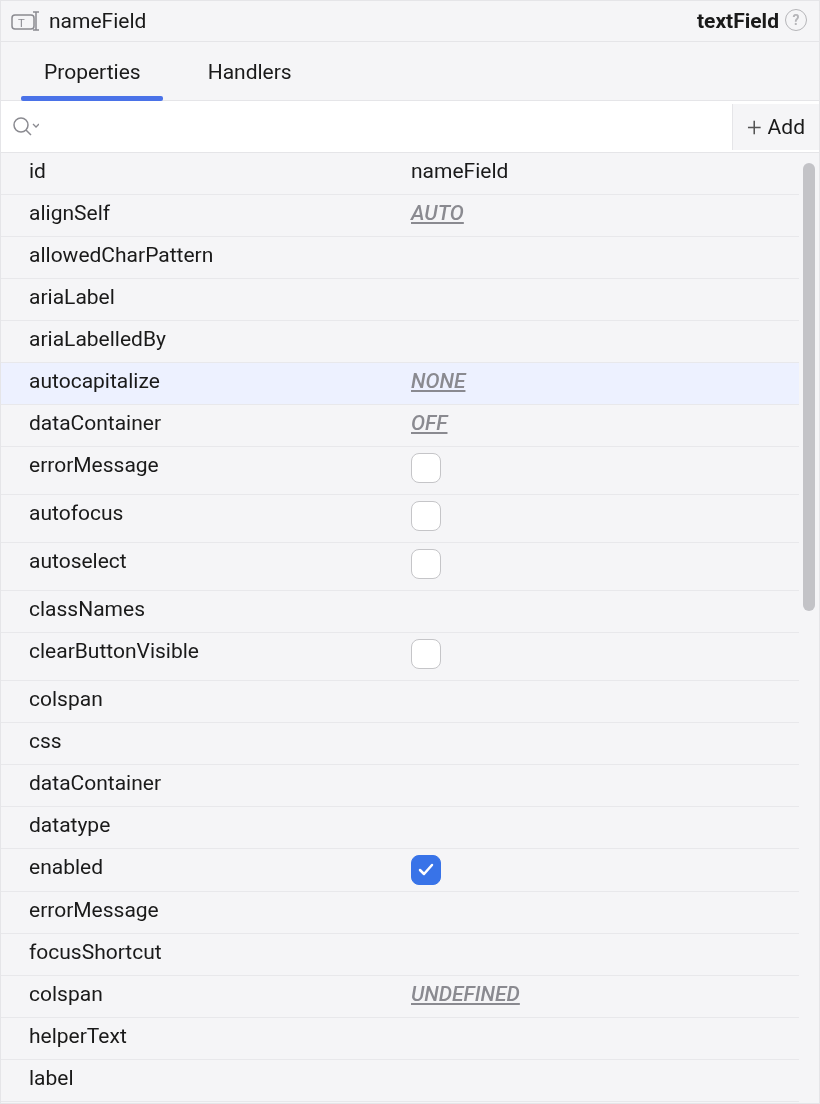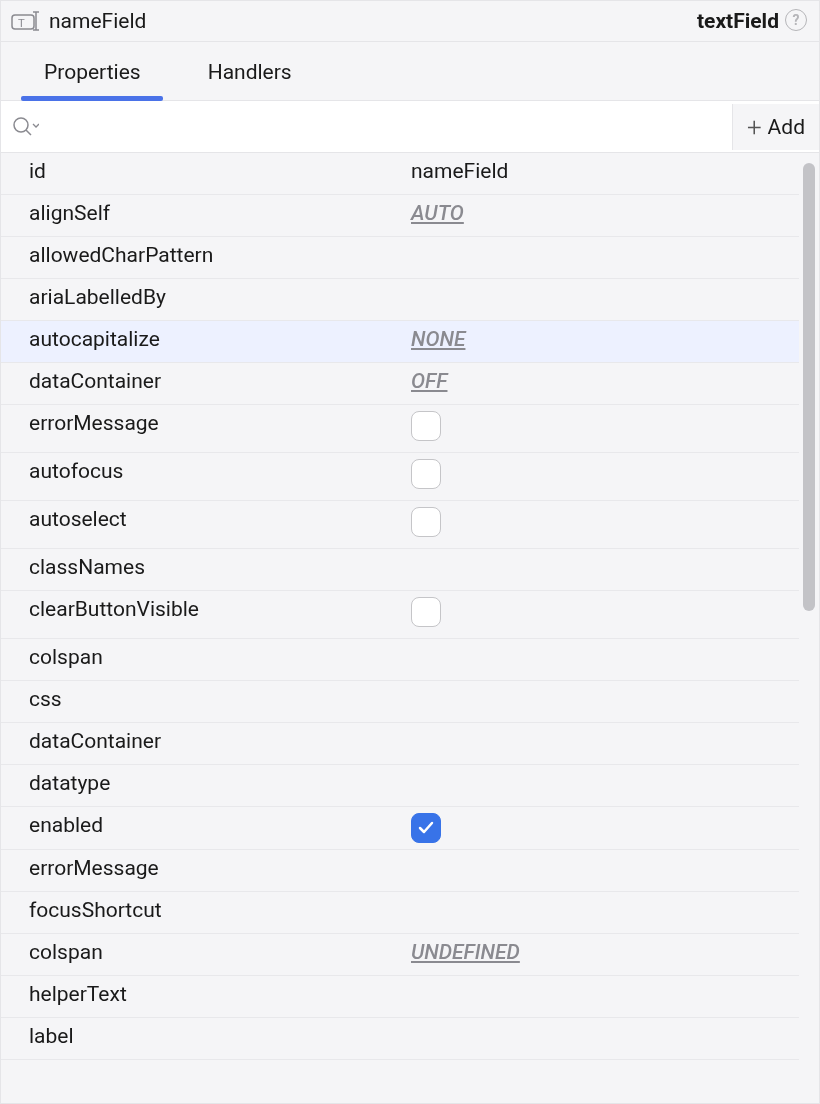--- a/index.html
+++ b/index.html
@@ -257,20 +257,24 @@
         </div>
         <div class="prop-row">
           <div class="prop-label">alignSelf</div>
           <div class="prop-value placeholder">AUTO</div>
         </div>
         <div class="prop-row">
           <div class="prop-label">allowedCharPattern</div>
           <div class="prop-value"></div>
         </div>
         <div class="prop-row">
+          <div class="prop-label">ariaLabel</div>
+          <div class="prop-value"></div>
+        </div>
+        <div class="prop-row">
           <div class="prop-label">ariaLabelledBy</div>
           <div class="prop-value"></div>
         </div>
         <div class="prop-row highlighted">
           <div class="prop-label">autocapitalize</div>
           <div class="prop-value placeholder">NONE</div>
         </div>
         <div class="prop-row">
           <div class="prop-label">dataContainer</div>
           <div class="prop-value placeholder">OFF</div>

